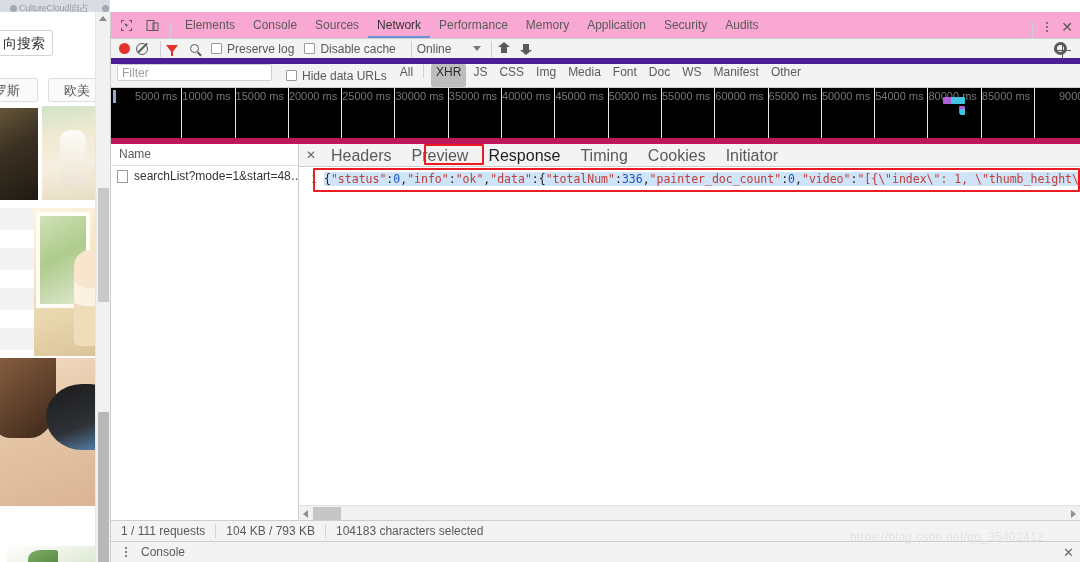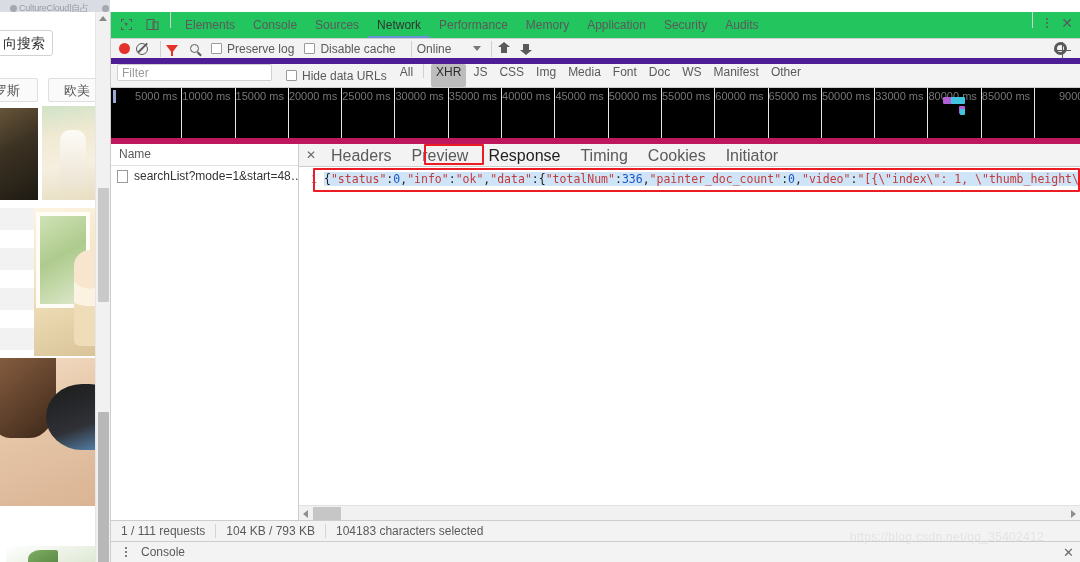--- a/index.html
+++ b/index.html
@@ -115,22 +115,22 @@
 
   
   .devtools {
     position: absolute; left: 110px; top: 12px; width: 970px; height: 550px;
     background: #f3f3f3; border-left: 1px solid #cdcdcd;
     display: flex; flex-direction: column;
   }
 
   
   .dt-tabbar {
-    height: 27px; background: #22c55e; border-bottom: 1px solid #cdcdcd;
-    display: flex; align-items: flex-start; padding: 0 2px; flex: 0 0 27px;
+    height: 27px; background: #f9a8d4; border-bottom: 1px solid #cdcdcd;
+    display: flex; align-items: flex-end; padding: 0 2px; flex: 0 0 27px;
   }
   .dt-iconbtn {
     width: 26px; height: 25px; display: flex; align-items: center; justify-content: center;
     color: #5a5a5a;
   }
   .dt-sep { width: 1px; height: 16px; background: #d0d0d0; margin: 0 5px; }
   .dt-tab {
     padding: 0 9px; height: 26px; line-height: 27px; font-size: 12px; color: #5a5a5a;
     white-space: nowrap;
   }
@@ -519,21 +519,21 @@
           <div class="ov-tick" style="left: 604.3px; width: 53.3px;">
             <span>60000 ms</span>
           </div>
           <div class="ov-tick" style="left: 657.6px; width: 53.3px;">
             <span>65000 ms</span>
           </div>
           <div class="ov-tick" style="left: 710.9px; width: 53.3px;">
             <span>50000 ms</span>
           </div>
           <div class="ov-tick" style="left: 764.2px; width: 53.3px;">
-            <span>33000 ms</span>
+            <span>54000 ms</span>
           </div>
           <div class="ov-tick" style="left: 817.5px; width: 53.3px;">
             <span>80000 ms</span>
           </div>
           <div class="ov-tick" style="left: 870.8px; width: 53.3px;">
             <span>85000 ms</span>
           </div>
           <div class="ov-tick" style="left: 924.1px; width: 53.3px;">
             <span>9000</span>
           </div>

